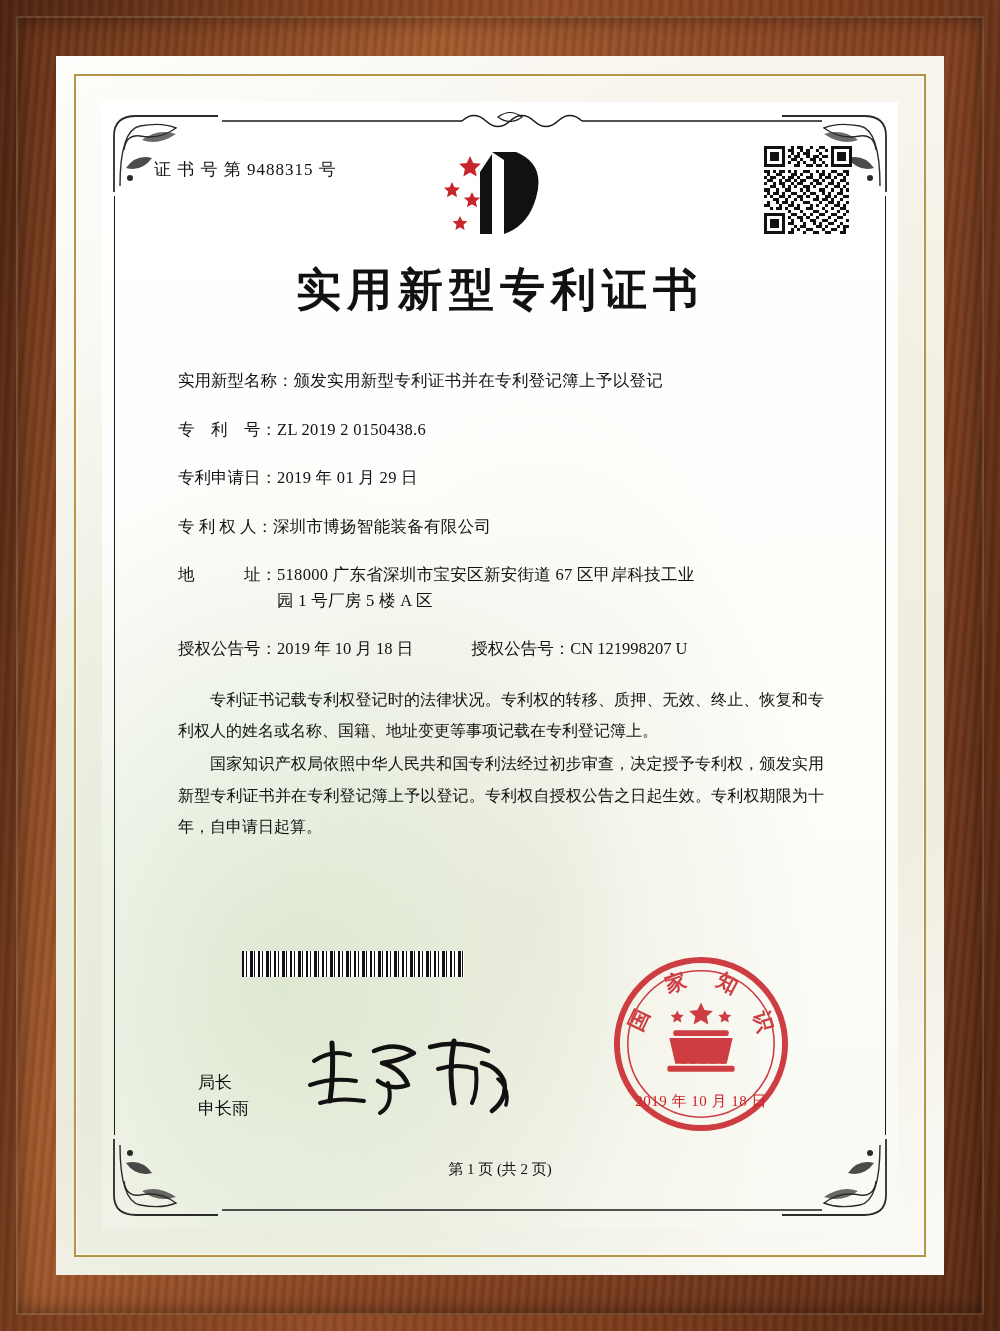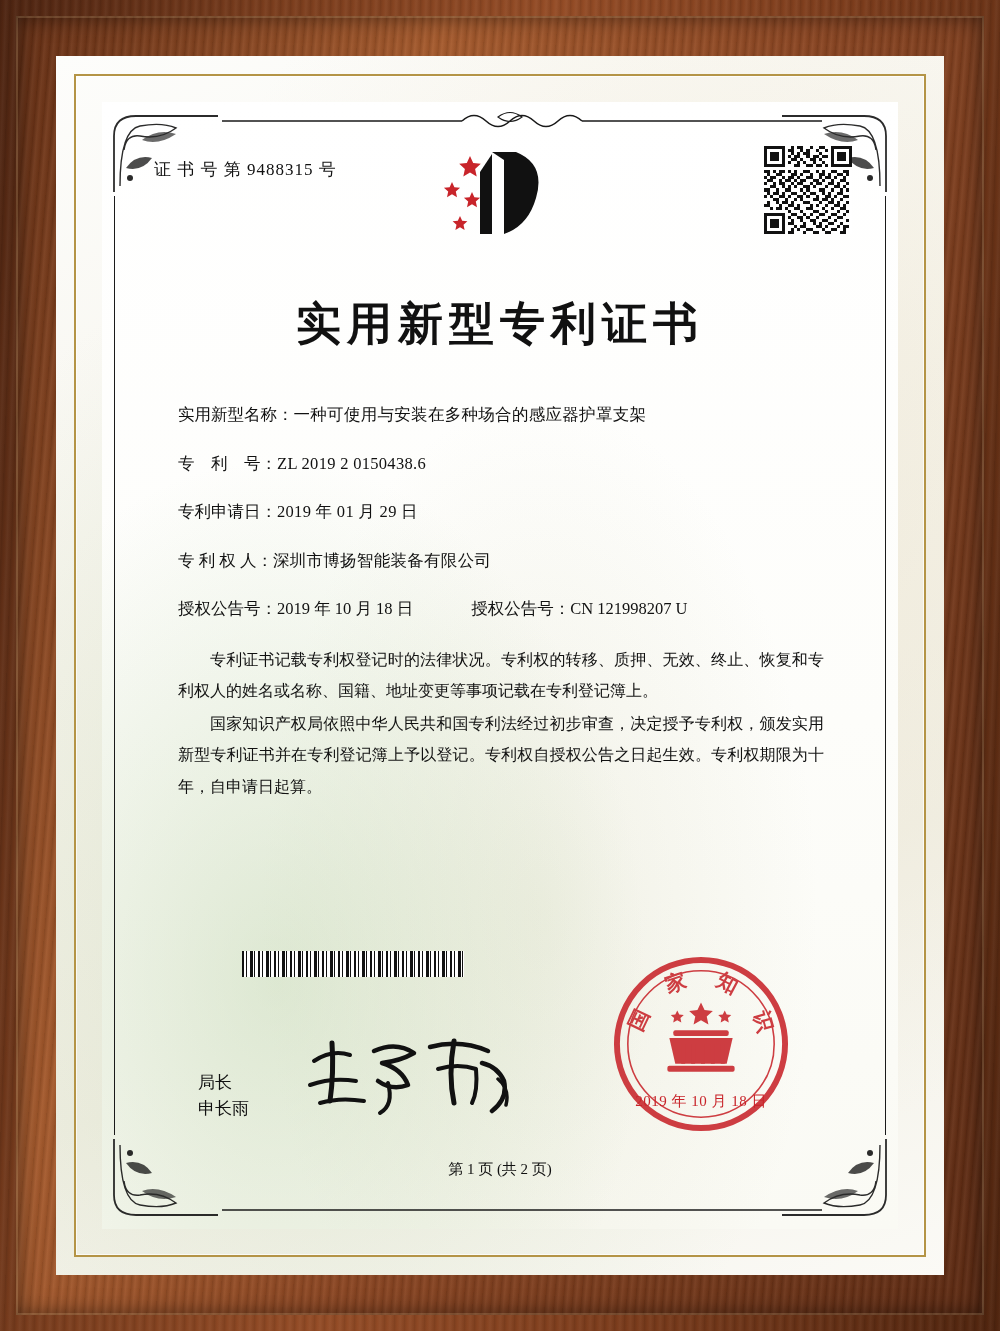--- a/index.html
+++ b/index.html
@@ -122,21 +122,21 @@
 
   .logo {
     position: absolute;
     top: 36px;
     left: 50%;
     transform: translateX(-50%);
     width: 140px; height: 108px;
   }
 
   .title {
-    margin-top: 113px;
+    margin-top: 79px;
     text-align: center;
     font-size: 45px;
     font-weight: bold;
     letter-spacing: 6px;
     font-family: "DejaVu Serif", "Liberation Serif", serif;
   }
 
   .fields {
     margin-top: 48px;
     padding-left: 24px;
@@ -514,39 +514,46 @@
               <rect x="25" y="28" width="2" height="1"></rect>
           </g>
         </svg>
 
         <div class="title">实用新型专利证书</div>
 
         <div class="fields">
 
           <div class="field">
             <span class="f-label">实用新型名称：</span>
-            <span class="f-value">一种可使用与安装在多种场合的感应器护罩支架</span>
+            <span class="f-value">颁发实用新型专利证书并在专利登记簿上予以登记</span>
           </div>
 
 
           <div class="field">
             <span class="f-label">专　利　号：</span>
             <span class="f-value">ZL 2019 2 0150438.6</span>
           </div>
 
           <div class="field">
             <span class="f-label">专利申请日：</span>
             <span class="f-value">2019 年 01 月 29 日</span>
           </div>
 
           <div class="field">
             <span class="f-label">专 利 权 人：</span>
             <span class="f-value">深圳市博扬智能装备有限公司</span>
           </div>
 
+          <div class="field">
+            <span class="f-label">地　　　址：</span>
+            <span class="f-value">
+              <span>518000 广东省深圳市宝安区新安街道 67 区甲岸科技工业</span>
+              <span class="line2">园 1 号厂房 5 楼 A 区</span>
+            </span>
+          </div>
 
           <div class="row-two">
             <span class="half">
               <span class="f-label">授权公告号：</span>
               <span>2019 年 10 月 18 日</span>
             </span>
             <span class="half second">
               <span class="f-label">授权公告号：</span>
               <span>CN 121998207 U</span>
             </span>

